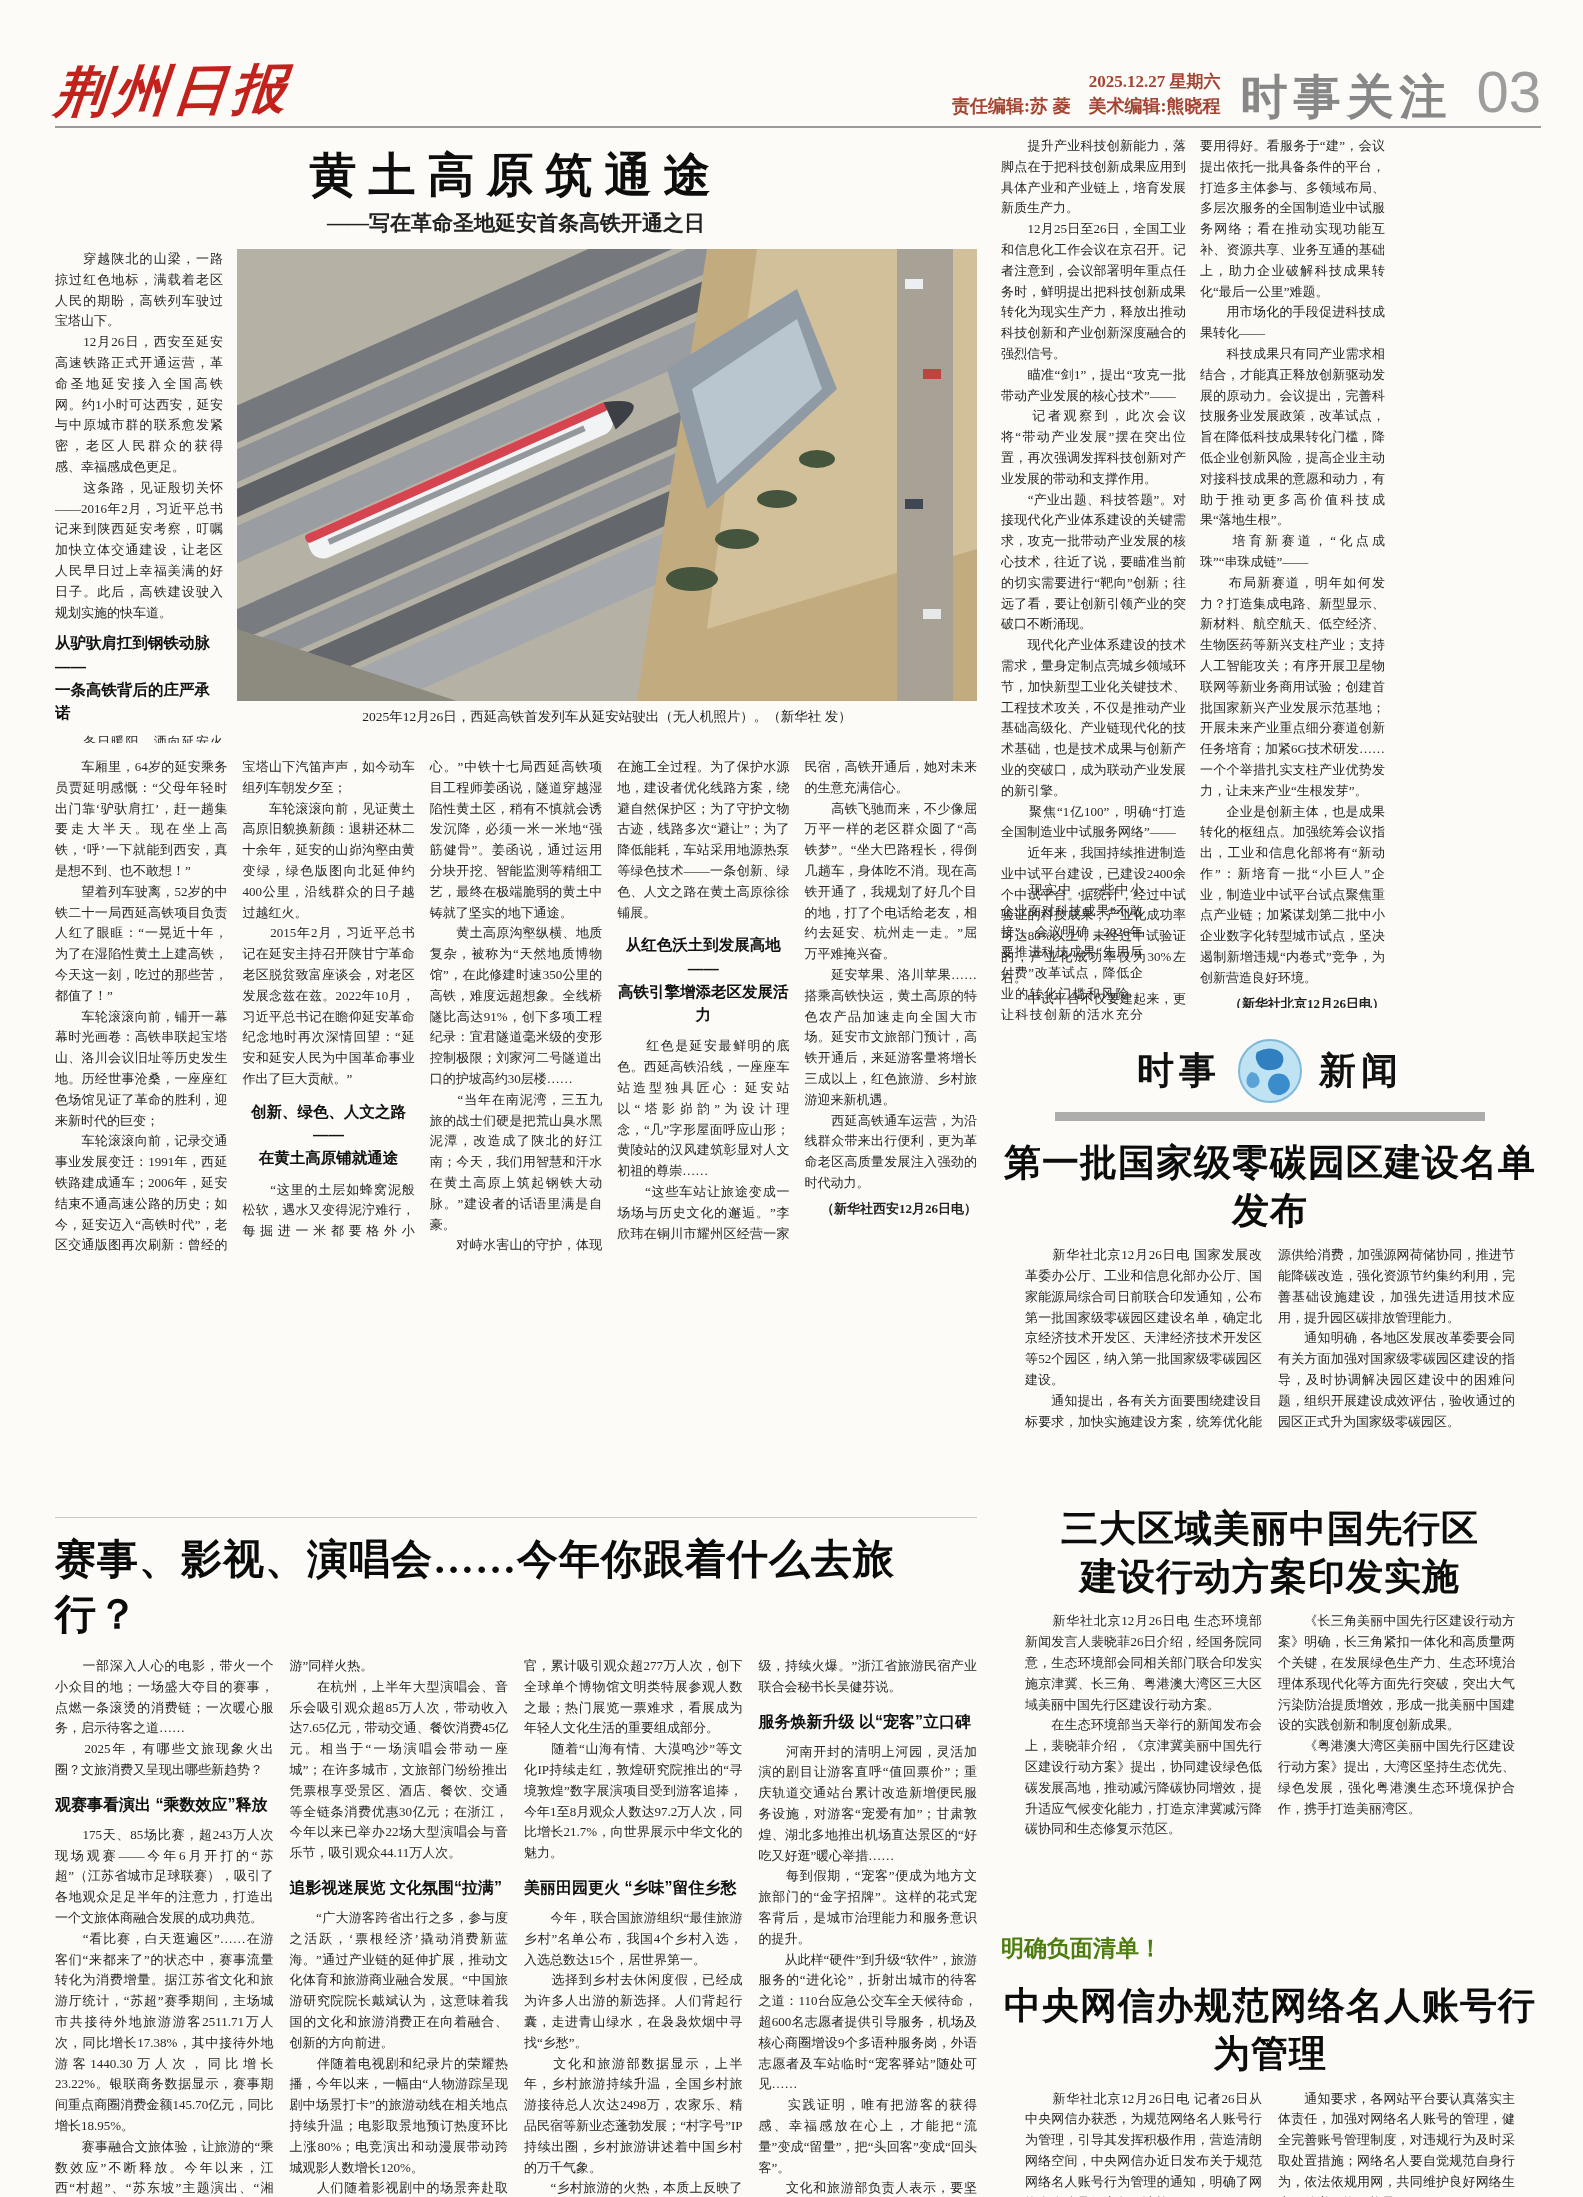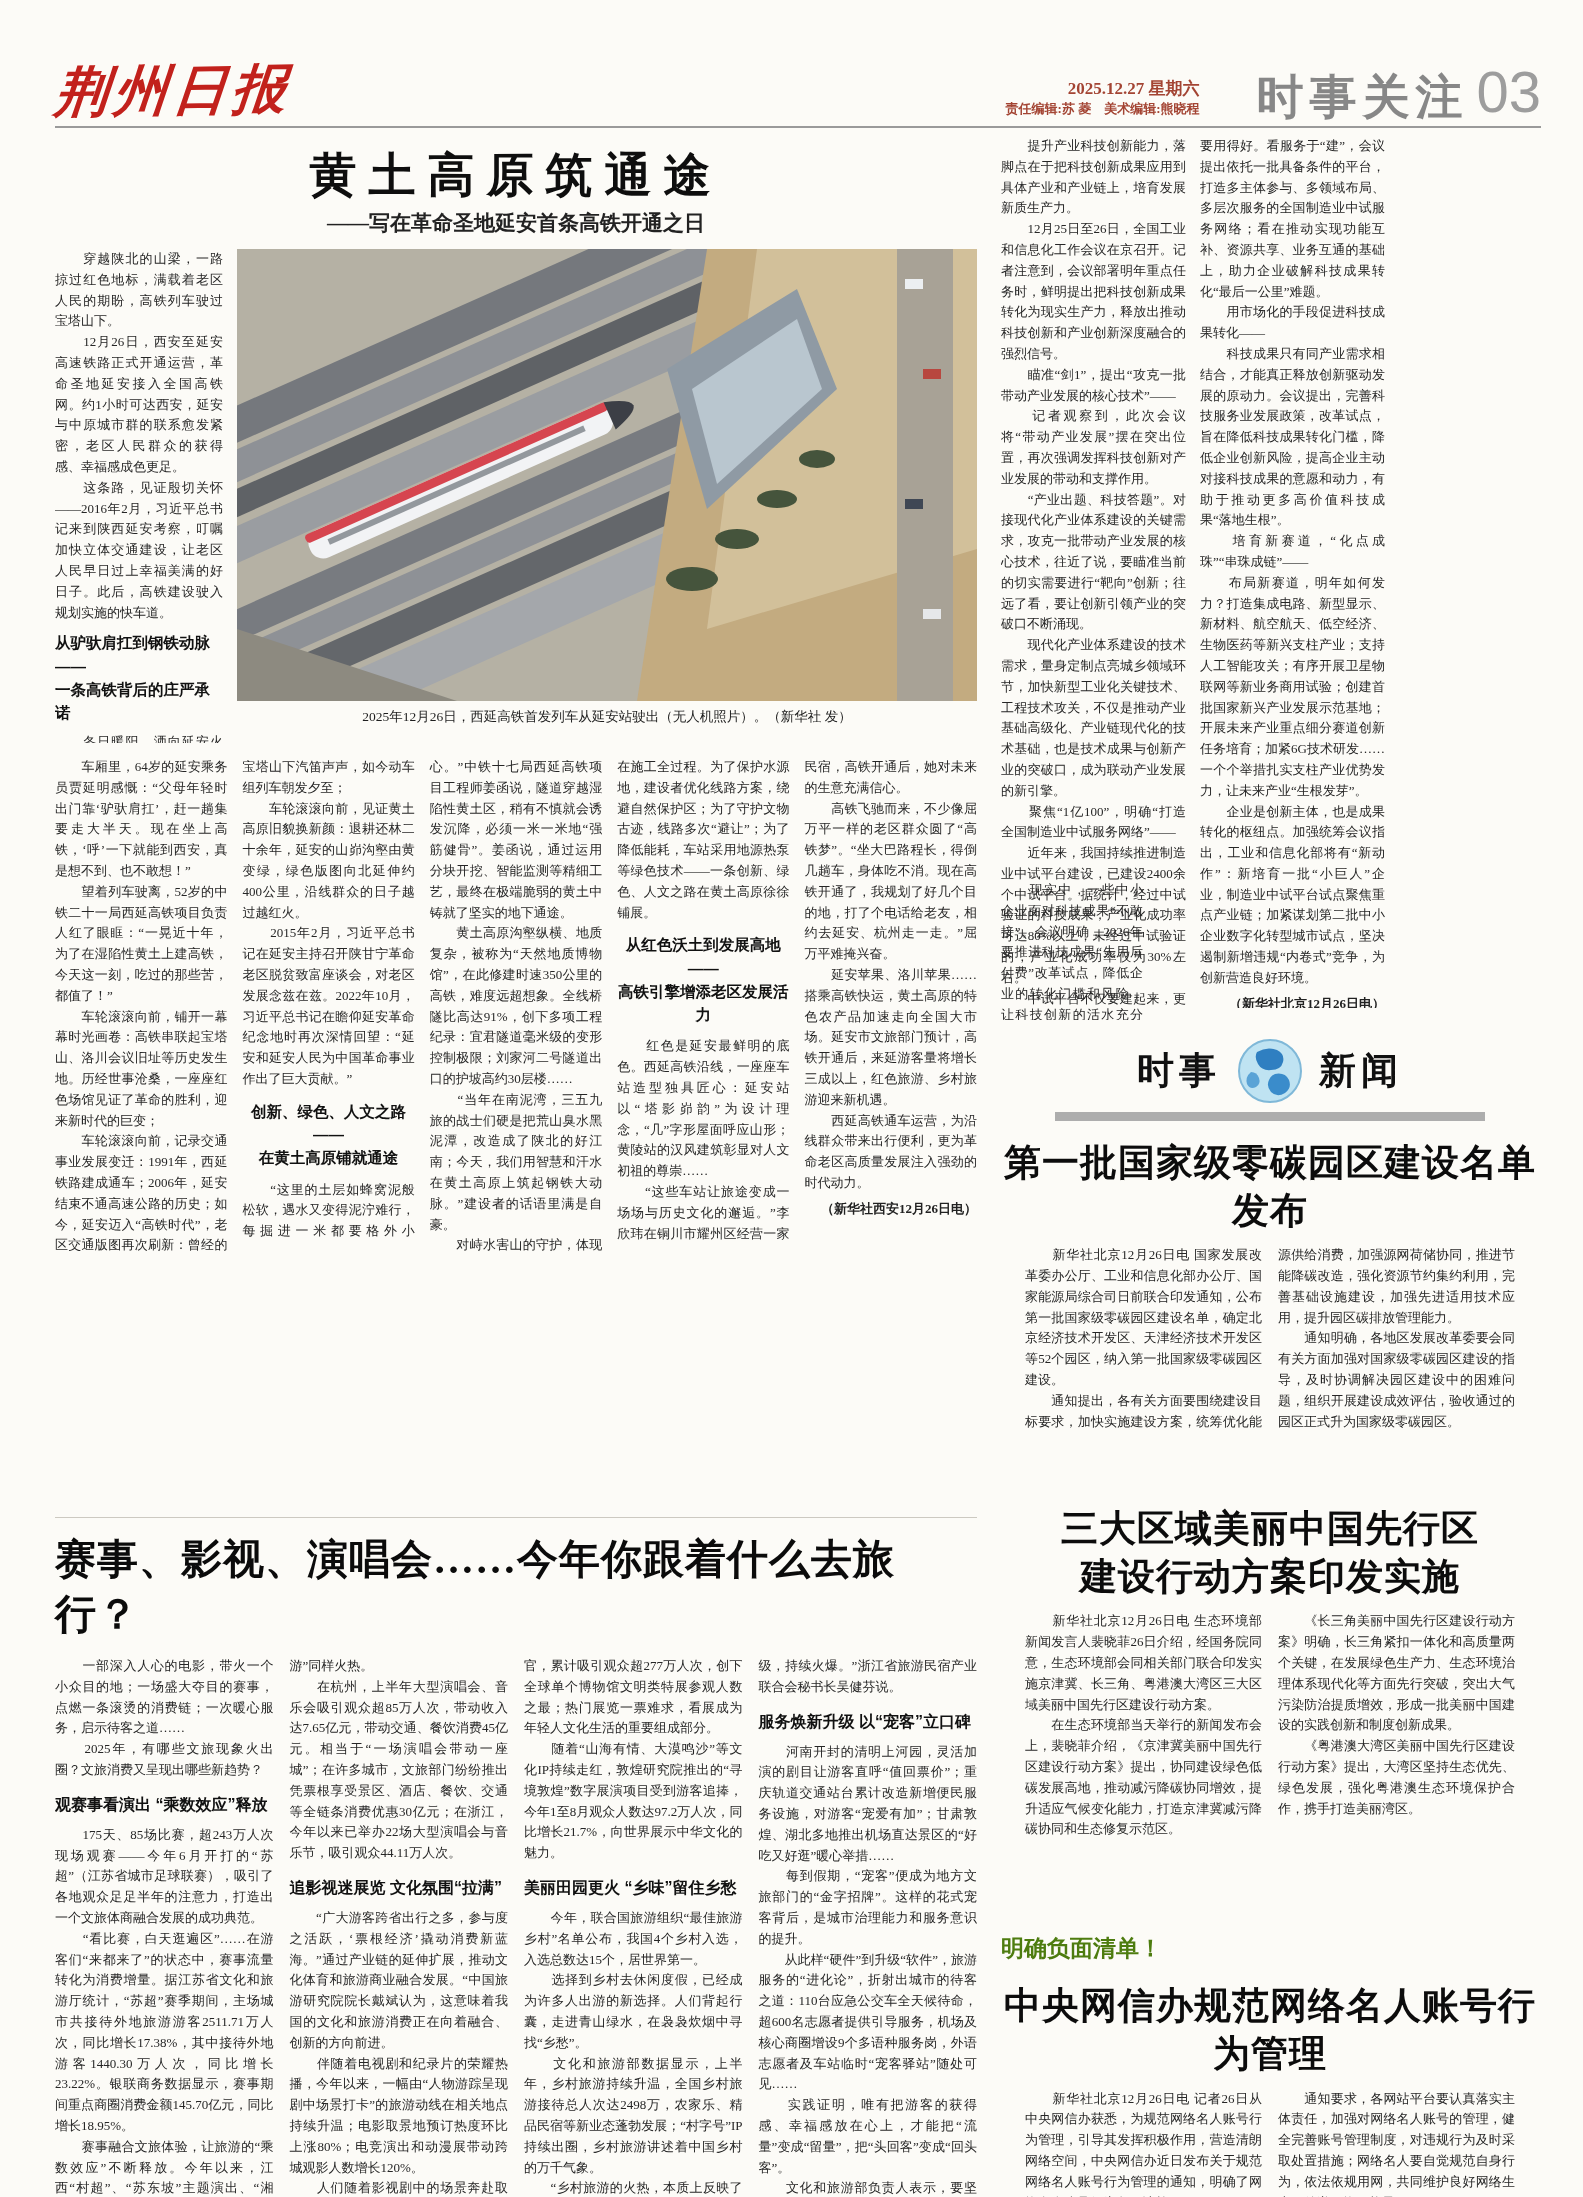--- a/index.html
+++ b/index.html
@@ -8,22 +8,22 @@
         font-family:"Liberation Serif","DejaVu Serif",serif;color:#222;overflow:hidden;}
 
   
   .masthead{display:flex;justify-content:space-between;align-items:flex-end;
             border-bottom:2px solid #9a9a9a;padding-bottom:8px;height:84px;}
   .logo{font-size:54px;font-weight:900;font-style:italic;color:#c2211c;
         letter-spacing:5px;transform:skew(-6deg) rotate(-1deg);line-height:1;}
   .head-right{display:flex;align-items:flex-end;gap:20px;}
   .head-meta{text-align:right;color:#a34433;line-height:1.35;}
   .head-date{font-size:17px;font-weight:700;}
-  .head-editors{font-size:13px;font-weight:700;}
-  .section-title-wrap{display:flex;align-items:flex-end;gap:8px;line-height:.9;margin-left:37px;}
+  .head-editors{font-size:18px;font-weight:700;}
+  .section-title-wrap{display:flex;align-items:flex-end;gap:24px;line-height:.9;}
   .section-title{font-family:"Liberation Sans","DejaVu Sans",sans-serif;font-weight:700;
                  font-size:47px;color:#878787;letter-spacing:6px;}
   .page-no{font-family:"Liberation Sans","DejaVu Sans",sans-serif;font-size:58px;color:#9d9d9d;}
 
   
   .bt{font-size:13px;line-height:1.6;text-align:justify;white-space:pre-line;color:#262626;}
   .subhead{font-family:"Liberation Sans","DejaVu Sans",sans-serif;font-size:15.5px;
            font-weight:700;line-height:1.5;color:#111;margin:10px 0;break-inside:avoid;}
   .dateline{text-align:right;font-weight:700;font-size:13px;margin-top:6px;}
 

